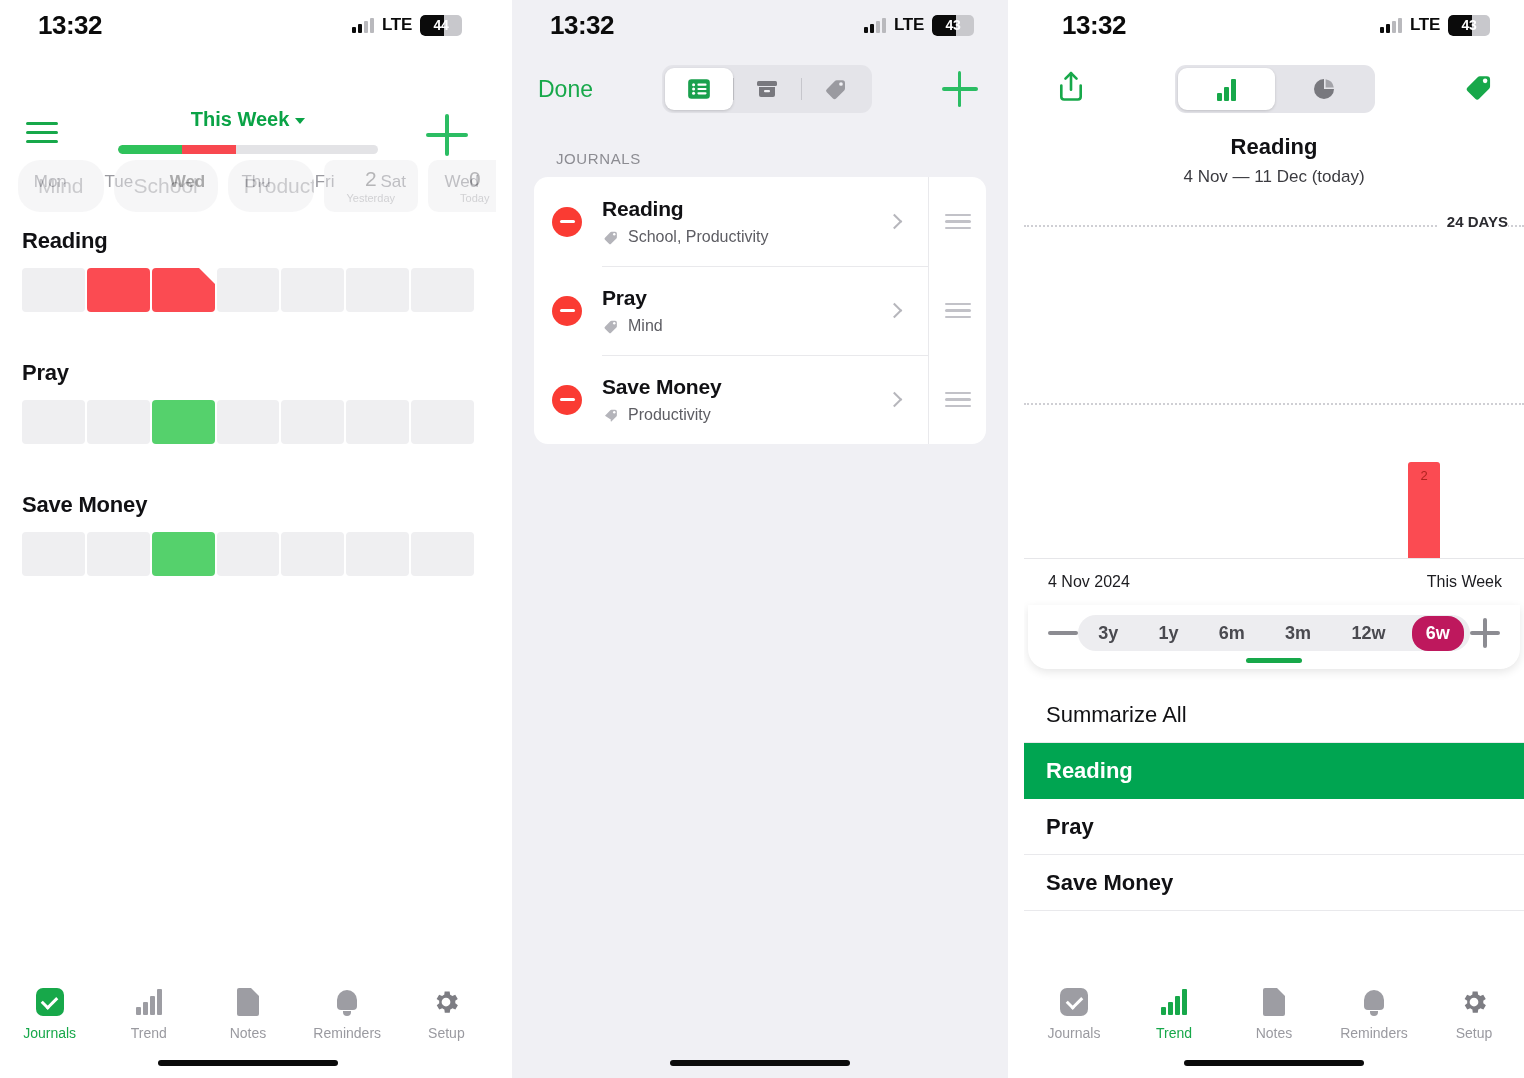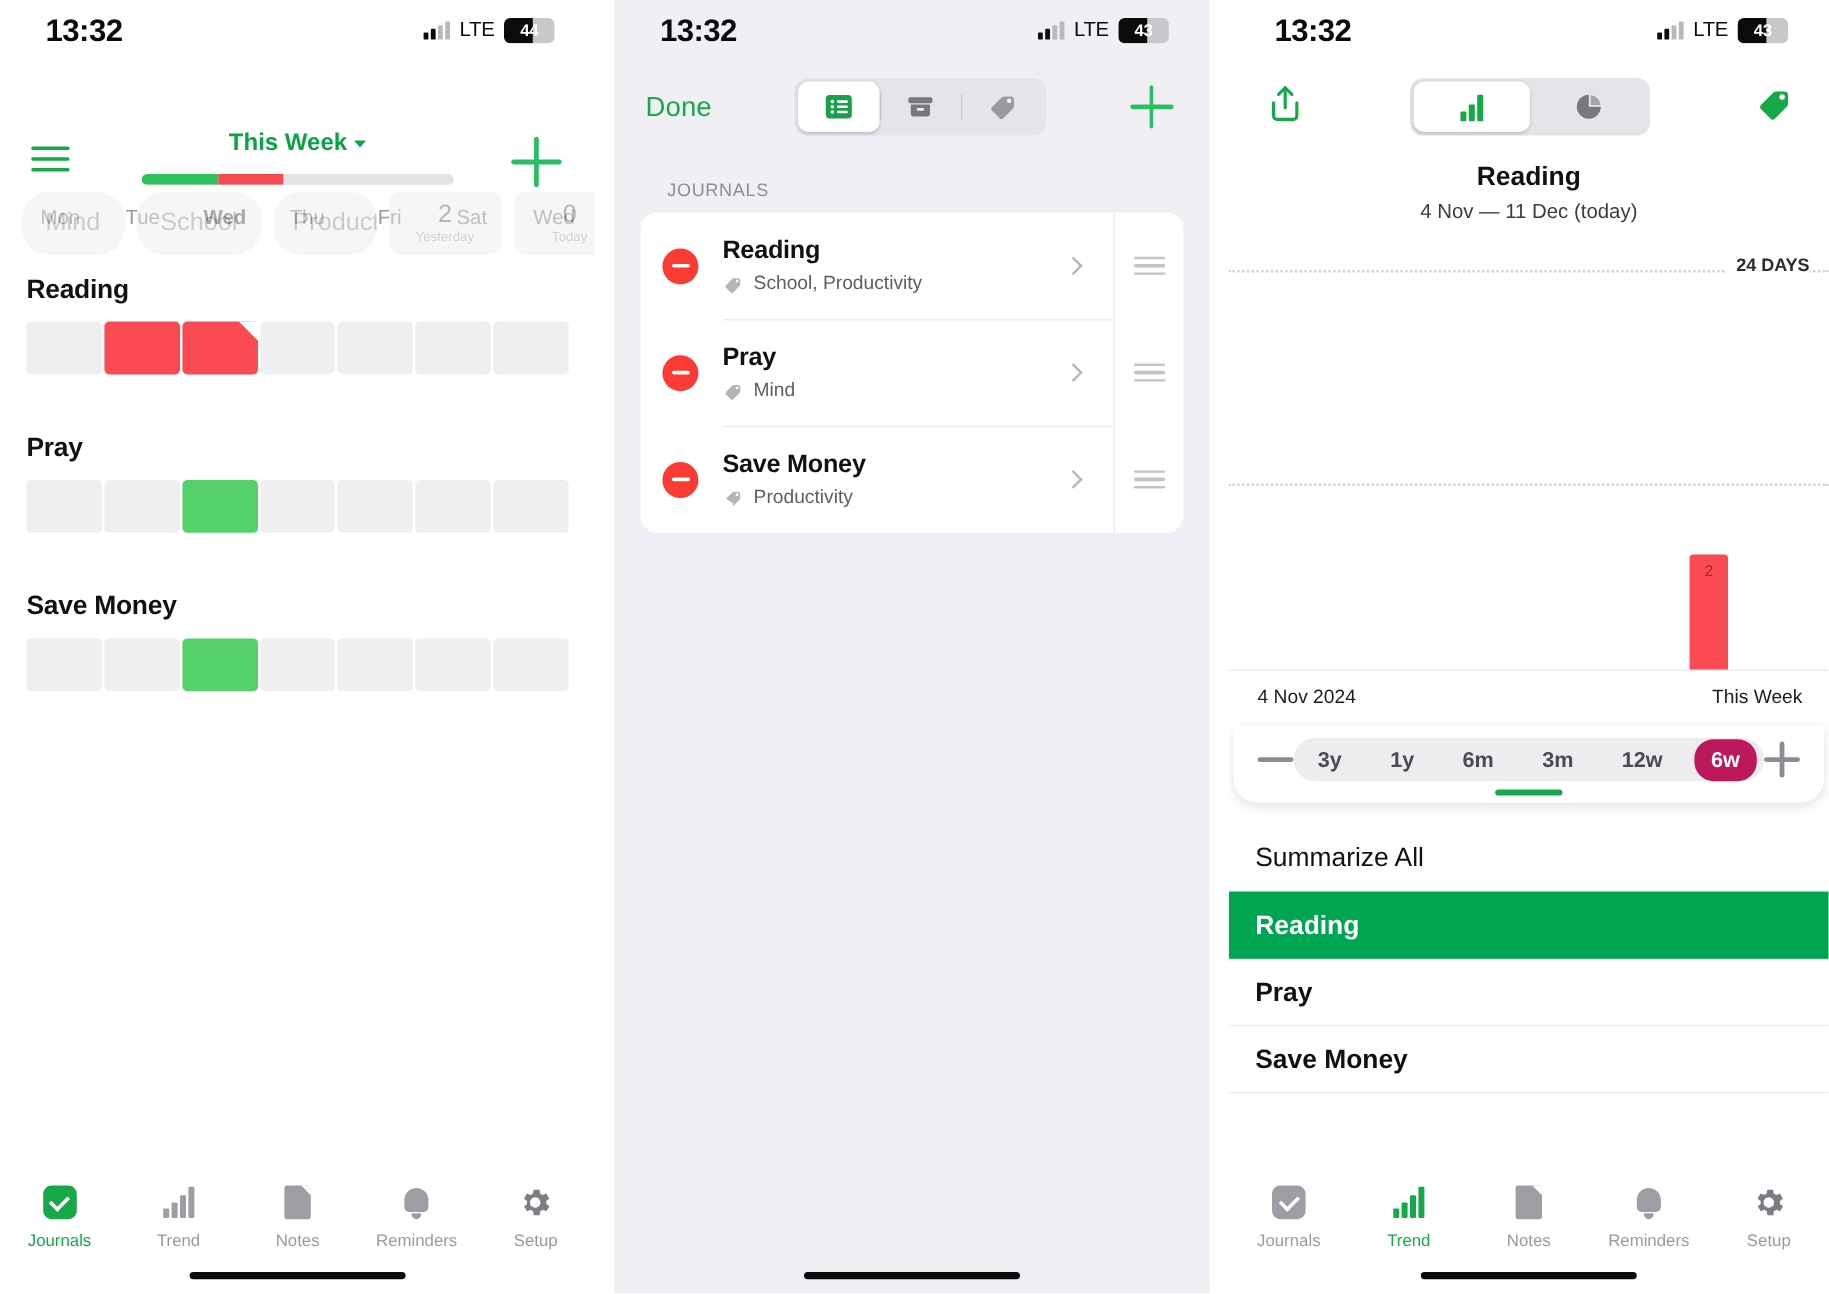--- a/index.html
+++ b/index.html
@@ -30,21 +30,21 @@
     padding: 0 34px 0 38px;
   }
   .sb-time { font-size: 26px; font-weight: bold; color:#0b0b0b; letter-spacing:-0.5px; }
   .sb-right { display: flex; align-items: center; gap: 8px; }
   .sb-signal { display:flex; align-items:flex-end; gap:2px; height:16px; }
   .sb-signal i { display:block; width:4px; background:#0b0b0b; border-radius:1px; }
   .sb-signal i:nth-child(1){height:6px;}
   .sb-signal i:nth-child(2){height:9px;}
   .sb-signal i:nth-child(3){height:12px;background:#b9b9bd;}
   .sb-signal i:nth-child(4){height:15px;background:#b9b9bd;}
-  .sb-lte { font-size:17px; font-weight:normal; color:#0b0b0b; letter-spacing:-0.3px; }
+  .sb-lte { font-size:17px; font-weight:bold; color:#0b0b0b; letter-spacing:-0.3px; }
   .sb-batt {
     position:relative; width:42px; height:21px; border-radius:5px;
     background:#c8c8cc; overflow:hidden;
   }
   .sb-batt-fill {
     position:absolute; left:0; top:0; bottom:0; width:24px;
     background:#0b0b0b; border-radius:5px 0 0 5px;
   }
   .sb-batt span {
     position:absolute; inset:0; display:flex; align-items:center; justify-content:center;

